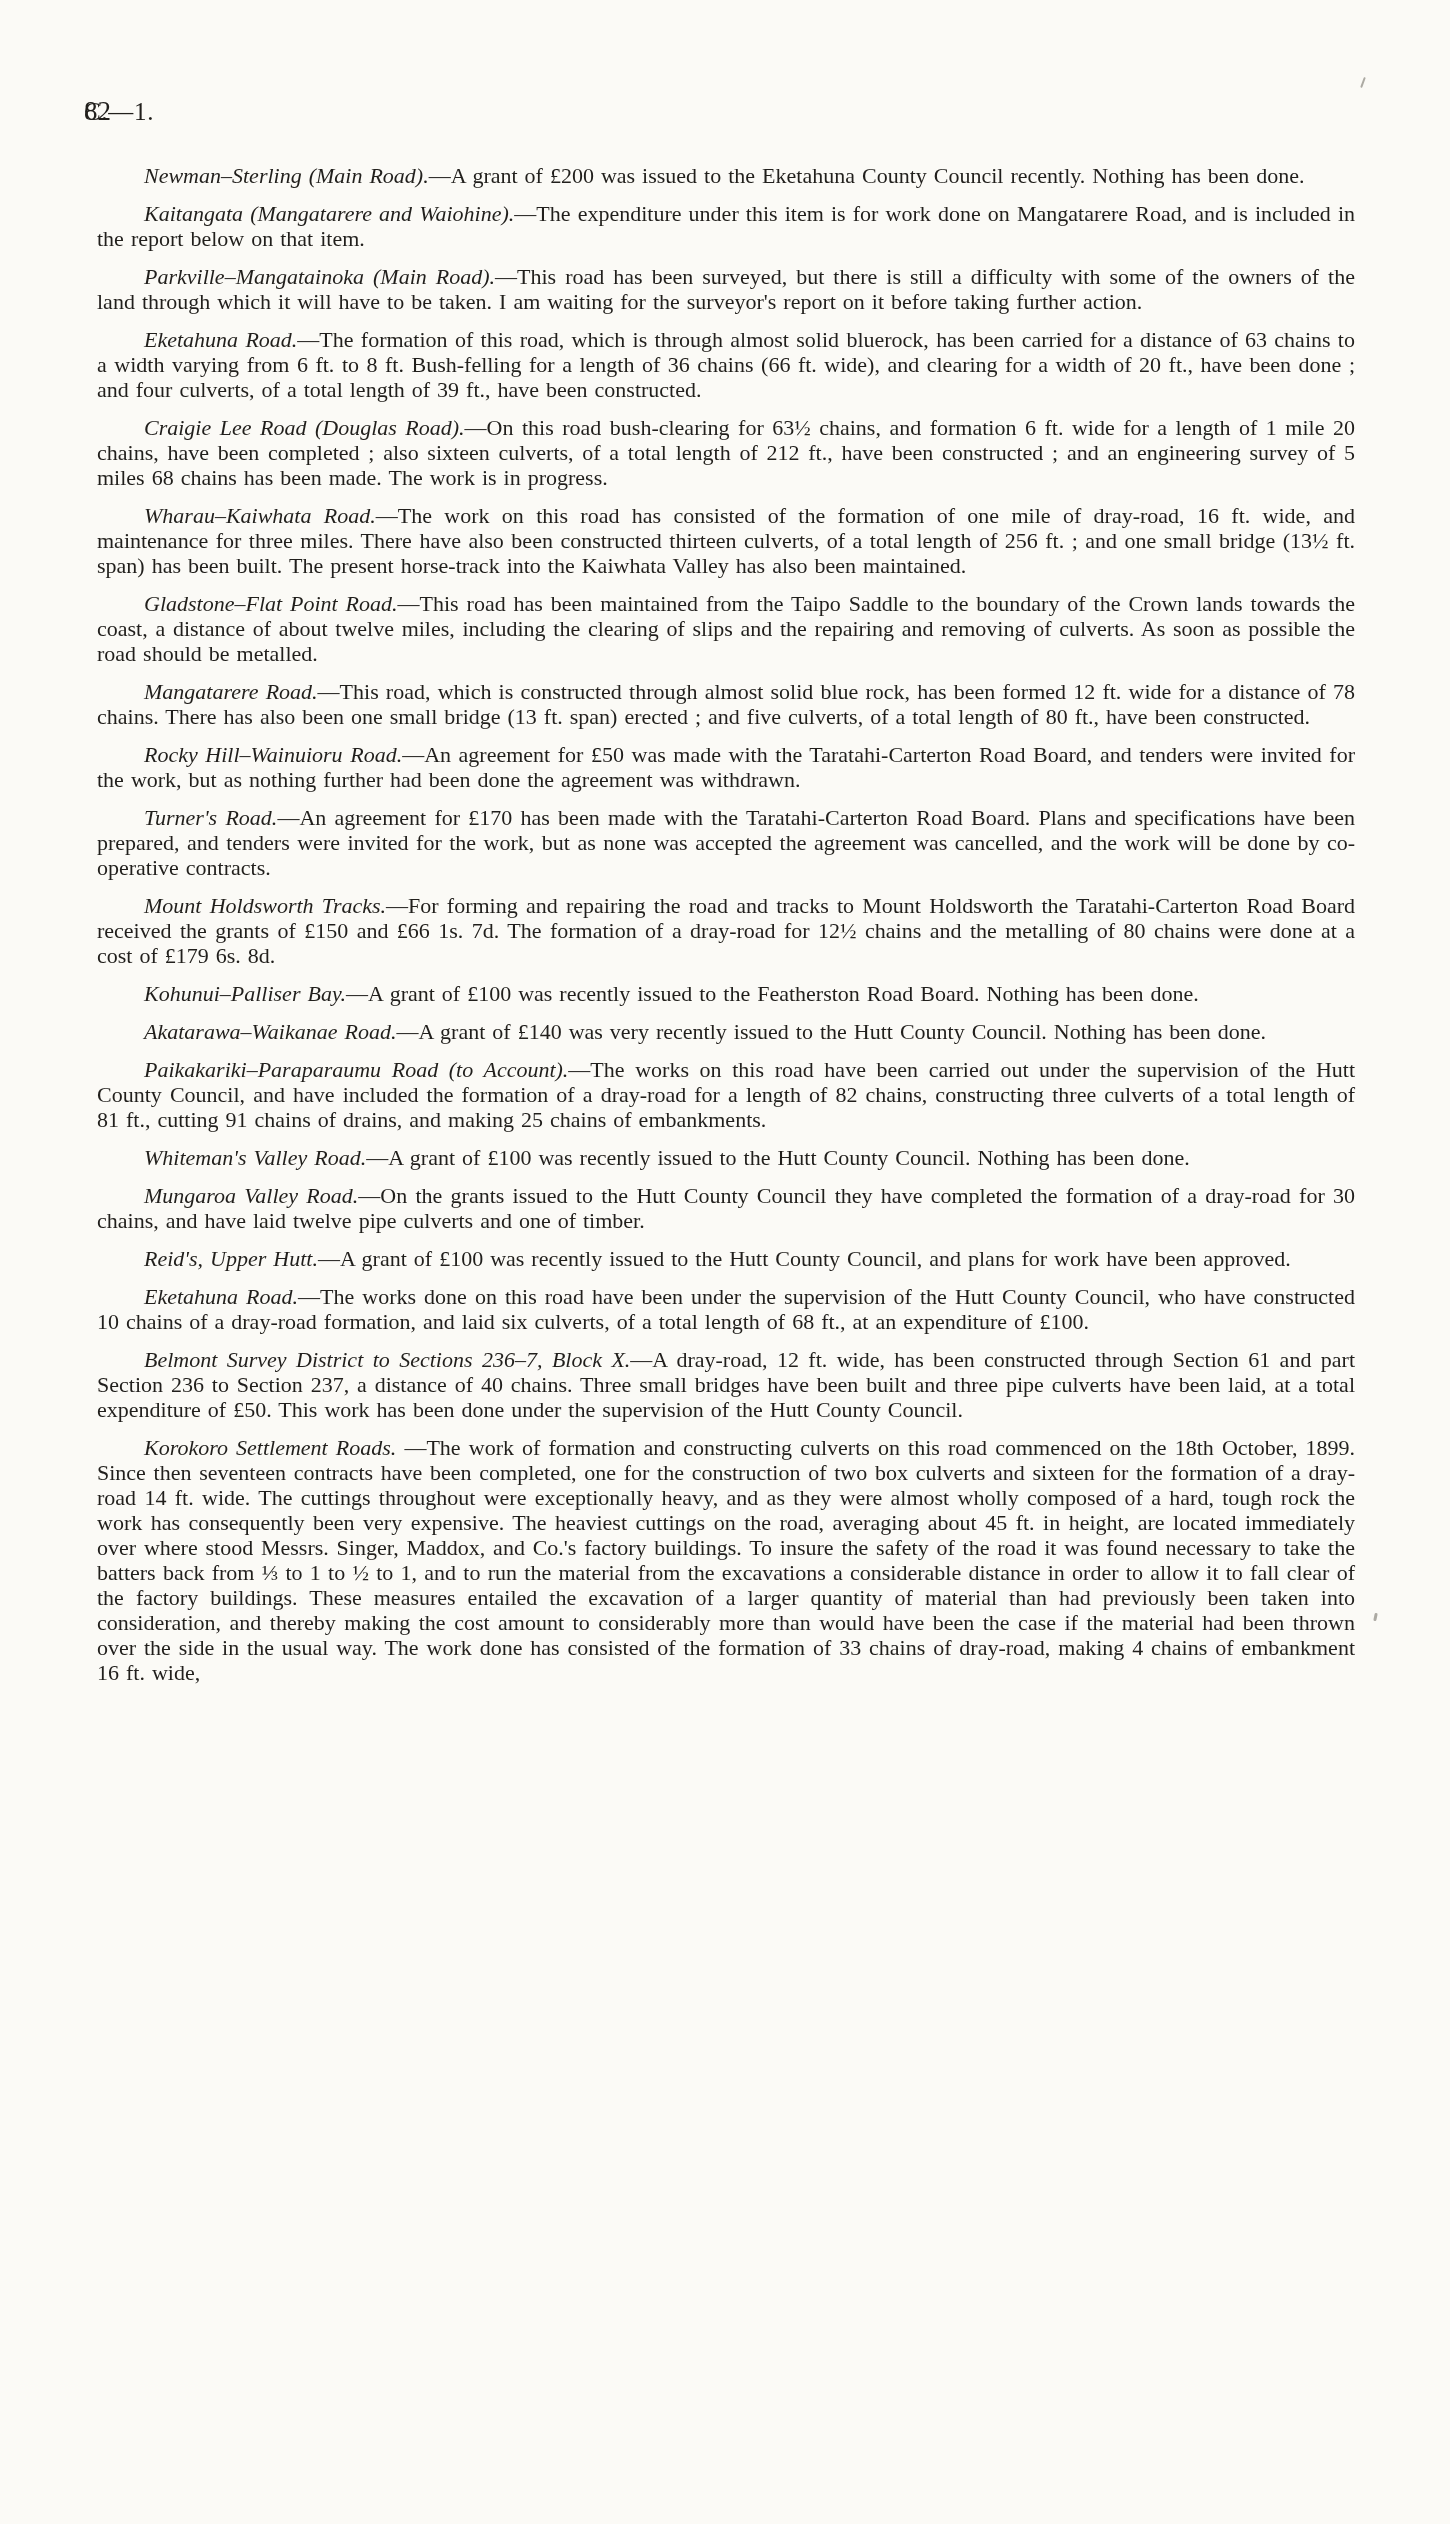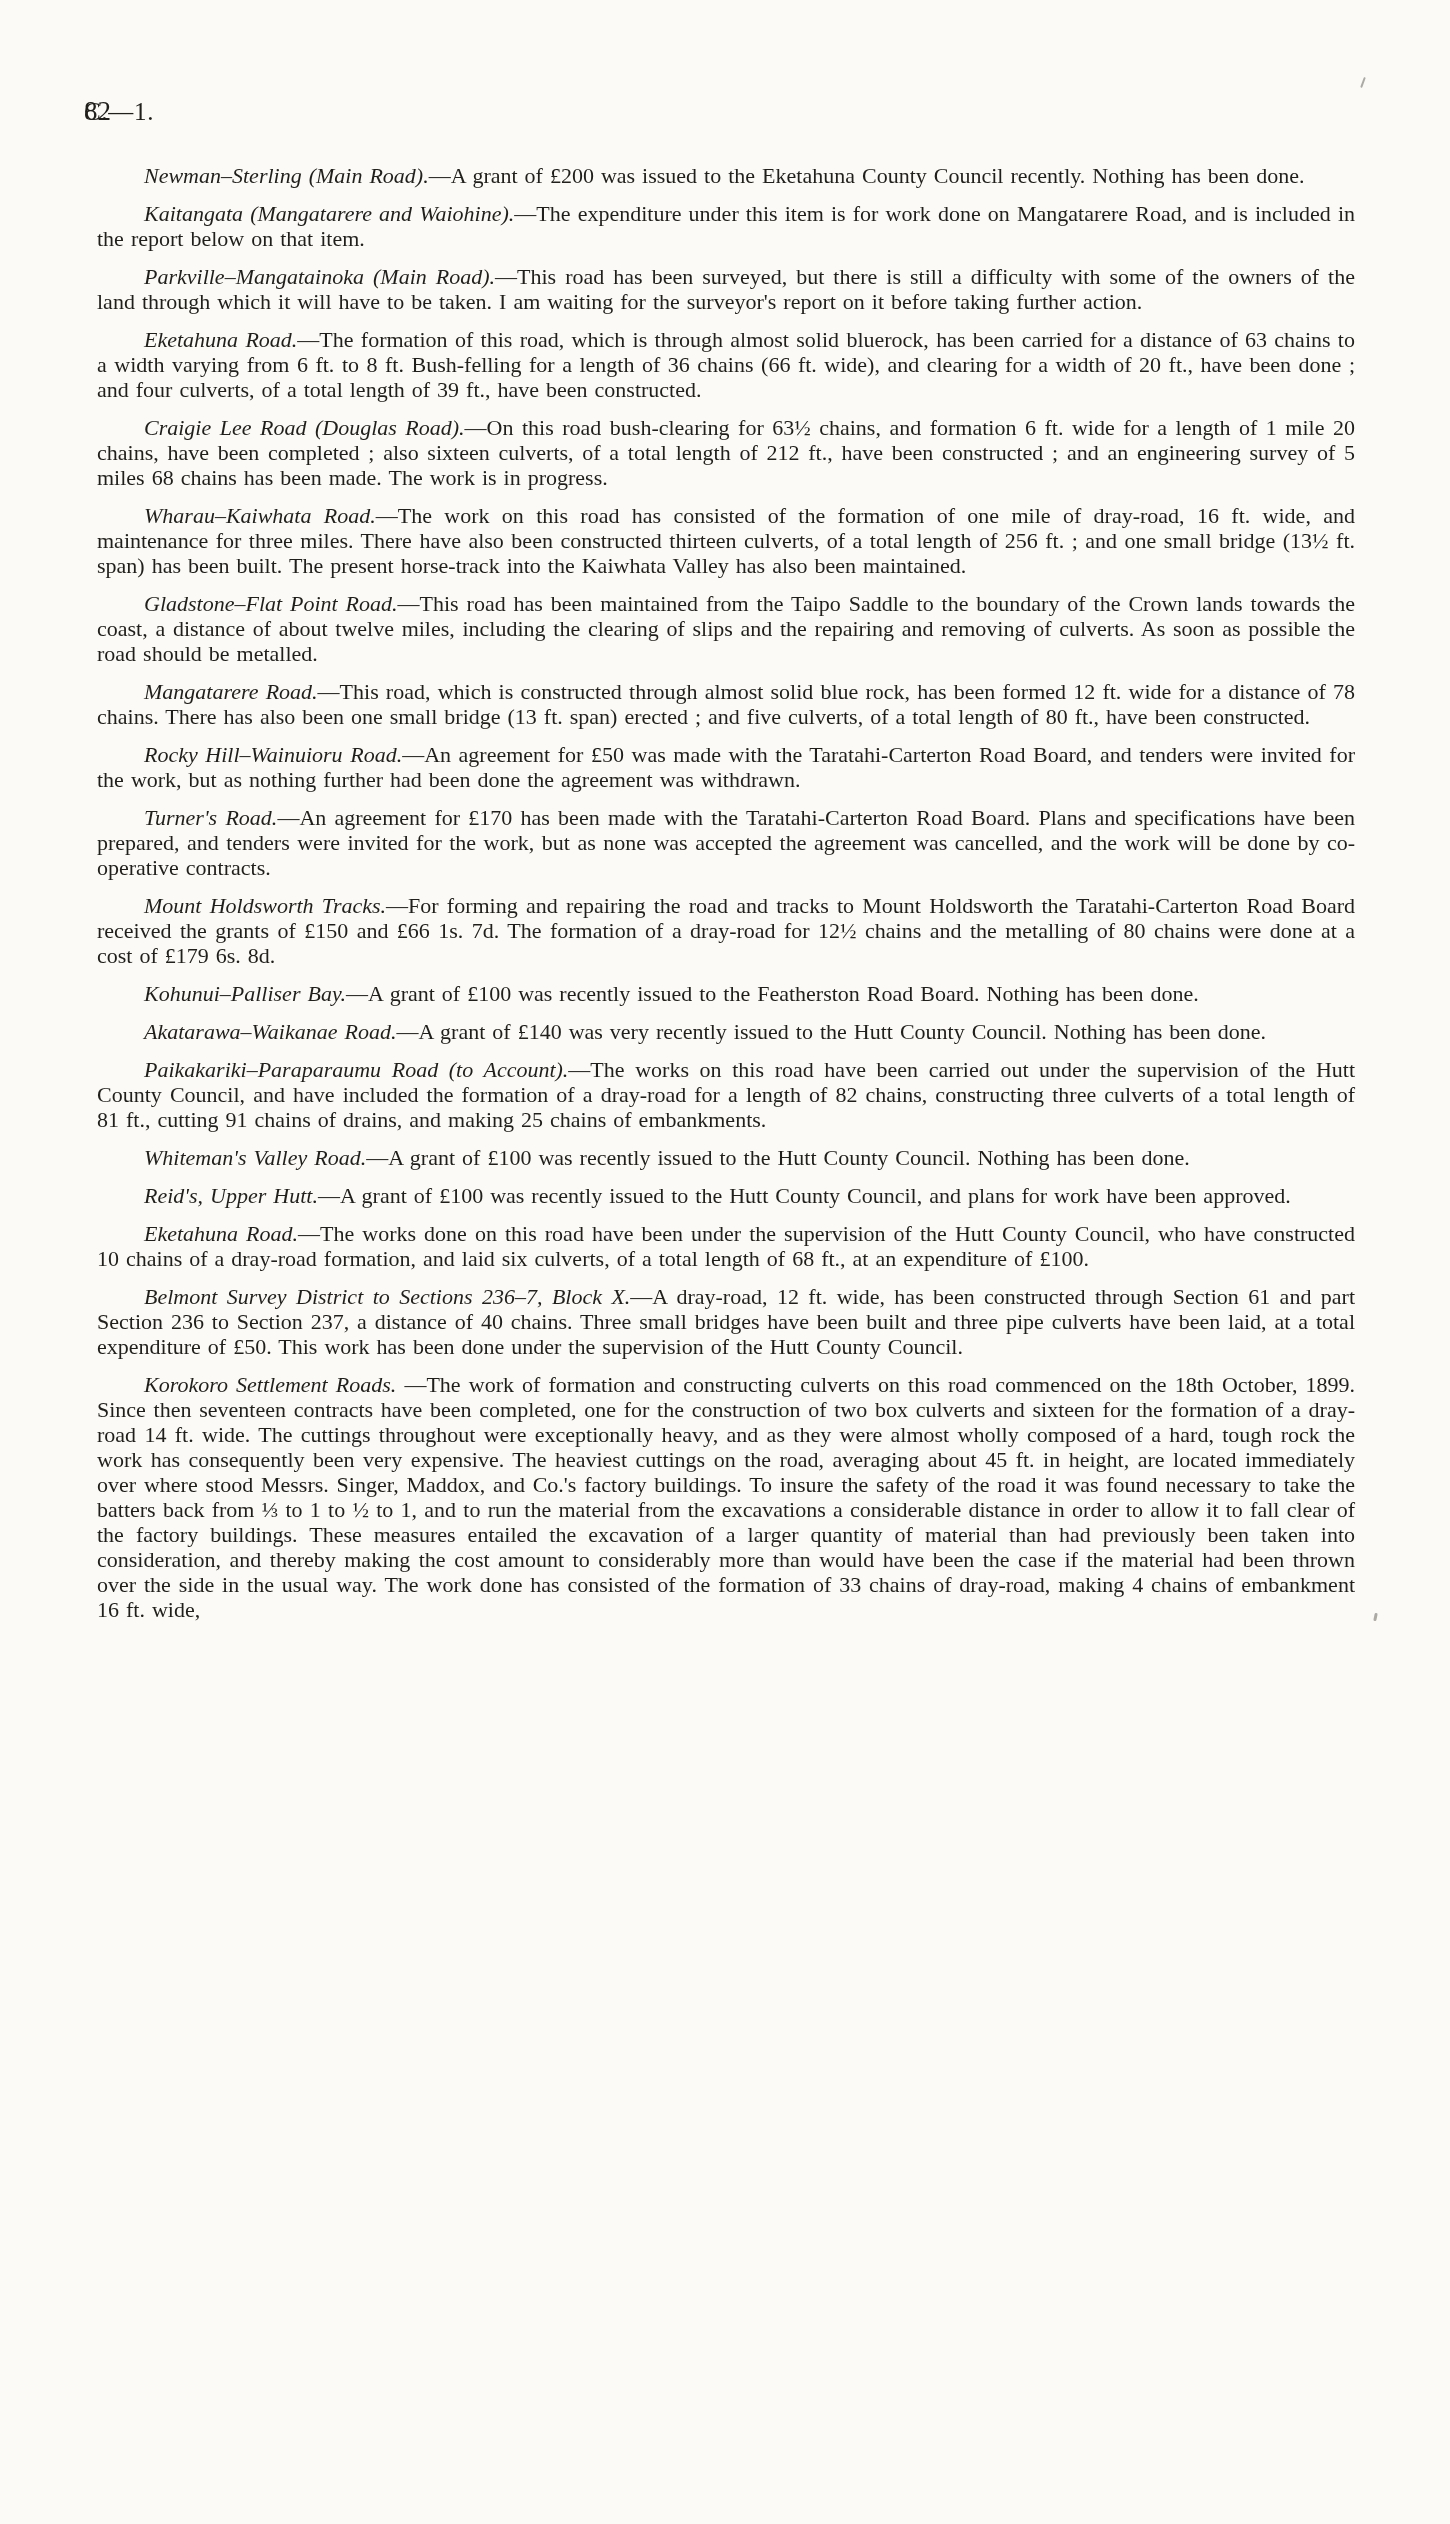--- a/index.html
+++ b/index.html
@@ -90,20 +90,21 @@
     <p><span class="lead">Wharau–Kaiwhata Road.</span><span>—The work on this road has consisted of the formation of one mile of dray-road, 16 ft. wide, and maintenance for three miles.  There have also been constructed thirteen culverts, of a total length of 256 ft. ; and one small bridge (13½ ft. span) has been built.  The present horse-track into the Kaiwhata Valley has also been maintained.</span></p>
     <p><span class="lead">Gladstone–Flat Point Road.</span><span>—This road has been maintained from the Taipo Saddle to the boundary of the Crown lands towards the coast, a distance of about twelve miles, including the clearing of slips and the repairing and removing of culverts.  As soon as possible the road should be metalled.</span></p>
     <p><span class="lead">Mangatarere Road.</span><span>—This road, which is constructed through almost solid blue rock, has been formed 12 ft. wide for a distance of 78 chains.  There has also been one small bridge (13 ft. span) erected ; and five culverts, of a total length of 80 ft., have been constructed.</span></p>
     <p><span class="lead">Rocky Hill–Wainuioru Road.</span><span>—An agreement for £50 was made with the Taratahi-Carterton Road Board, and tenders were invited for the work, but as nothing further had been done the agreement was withdrawn.</span></p>
     <p><span class="lead">Turner's Road.</span><span>—An agreement for £170 has been made with the Taratahi-Carterton Road Board.  Plans and specifications have been prepared, and tenders were invited for the work, but as none was accepted the agreement was cancelled, and the work will be done by co-operative contracts.</span></p>
     <p><span class="lead">Mount Holdsworth Tracks.</span><span>—For forming and repairing the road and tracks to Mount Holdsworth the Taratahi-Carterton Road Board received the grants of £150 and £66 1s. 7d.  The formation of a dray-road for 12½ chains and the metalling of 80 chains were done at a cost of £179 6s. 8d.</span></p>
     <p><span class="lead">Kohunui–Palliser Bay.</span><span>—A grant of £100 was recently issued to the Featherston Road Board.  Nothing has been done.</span></p>
     <p><span class="lead">Akatarawa–Waikanae Road.</span><span>—A grant of £140 was very recently issued to the Hutt County Council.  Nothing has been done.</span></p>
     <p><span class="lead">Paikakariki–Paraparaumu Road (to Account).</span><span>—The works on this road have been carried out under the supervision of the Hutt County Council, and have included the formation of a dray-road for a length of 82 chains, constructing three culverts of a total length of 81 ft., cutting 91 chains of drains, and making 25 chains of embankments.</span></p>
     <p><span class="lead">Whiteman's Valley Road.</span><span>—A grant of £100 was recently issued to the Hutt County Council.  Nothing has been done.</span></p>
+    <p><span class="lead">Mungaroa Valley Road.</span><span>—On the grants issued to the Hutt County Council they have completed the formation of a dray-road for 30 chains, and have laid twelve pipe culverts and one of timber.</span></p>
     <p><span class="lead">Reid's, Upper Hutt.</span><span>—A grant of £100 was recently issued to the Hutt County Council, and plans for work have been approved.</span></p>
     <p><span class="lead">Eketahuna Road.</span><span>—The works done on this road have been under the supervision of the Hutt County Council, who have constructed 10 chains of a dray-road formation, and laid six culverts, of a total length of 68 ft., at an expenditure of £100.</span></p>
     <p><span class="lead">Belmont Survey District to Sections 236–7, Block X.</span><span>—A dray-road, 12 ft. wide, has been constructed through Section 61 and part Section 236 to Section 237, a distance of 40 chains.  Three small bridges have been built and three pipe culverts have been laid, at a total expenditure of £50.  This work has been done under the supervision of the Hutt County Council.</span></p>
     <p><span class="lead">Korokoro Settlement Roads.</span><span> —The work of formation and constructing culverts on this road commenced on the 18th October, 1899.  Since then seventeen contracts have been completed, one for the construction of two box culverts and sixteen for the formation of a dray-road 14 ft. wide.  The cuttings throughout were exceptionally heavy, and as they were almost wholly composed of a hard, tough rock the work has consequently been very expensive.  The heaviest cuttings on the road, averaging about 45 ft. in height, are located immediately over where stood Messrs. Singer, Maddox, and Co.'s factory buildings.  To insure the safety of the road it was found necessary to take the batters back from ⅓ to 1 to ½ to 1, and to run the material from the excavations a considerable distance in order to allow it to fall clear of the factory buildings.  These measures entailed the excavation of a larger quantity of material than had previously been taken into consideration, and thereby making the cost amount to considerably more than would have been the case if the material had been thrown over the side in the usual way.  The work done has consisted of the formation of 33 chains of dray-road, making 4 chains of embankment 16 ft. wide,</span></p>
   </div>
 
 </div>
 
 
 </body></html>

